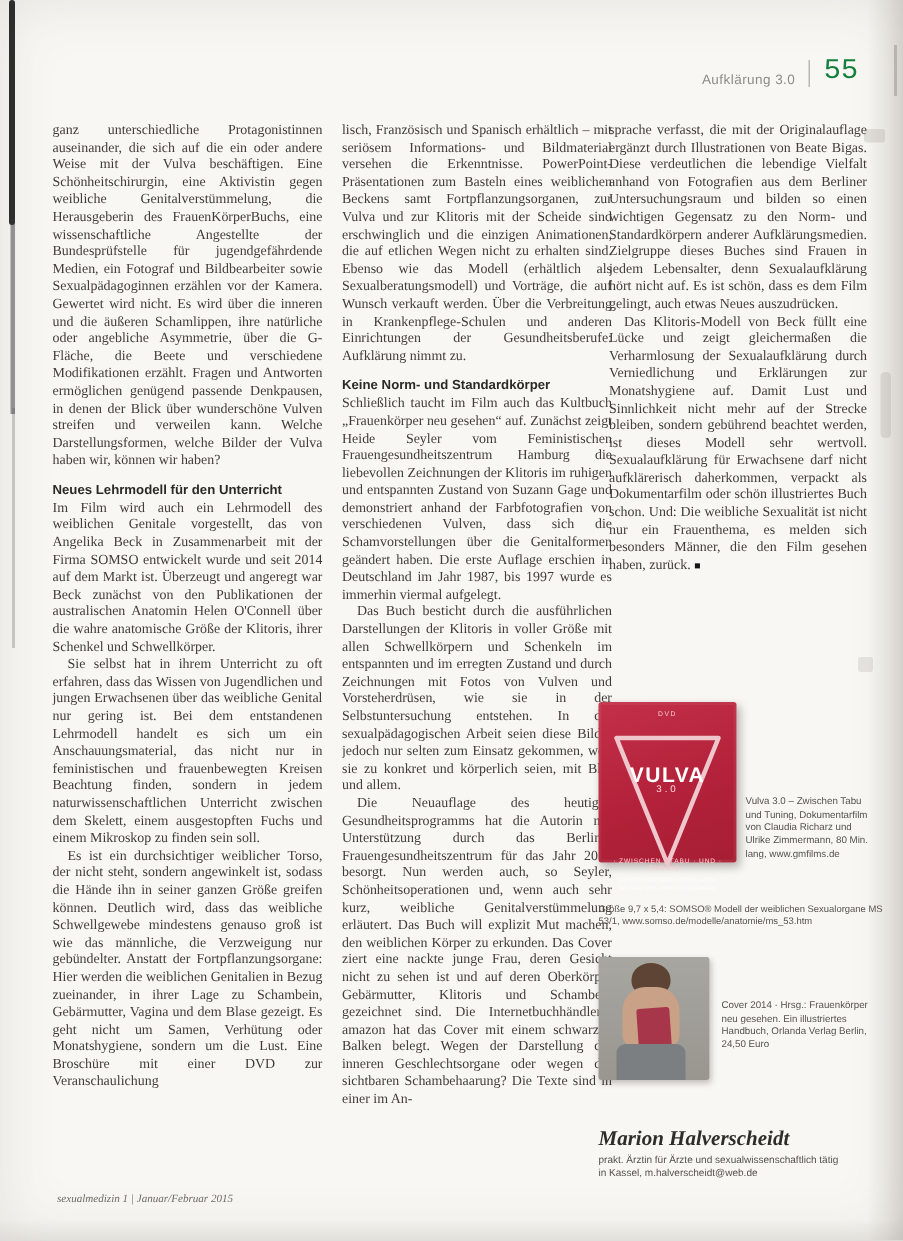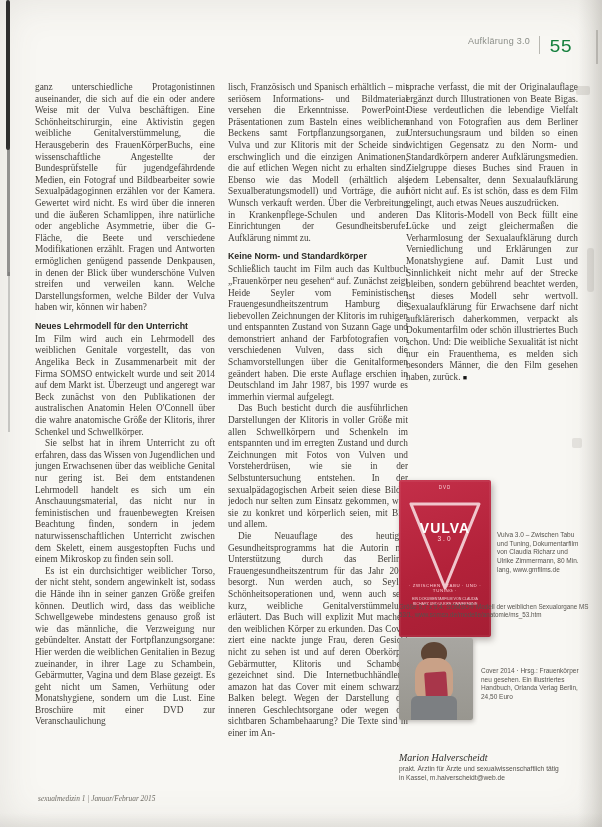--- a/index.html
+++ b/index.html
@@ -17,21 +17,21 @@
   .art-left3{left:8px;top:272px;width:2px;height:160px;background:#555;opacity:.28;}
   .art-rightband{right:0;top:0;width:24px;height:827px;
     background:linear-gradient(90deg, rgba(115,110,100,0) 0%, rgba(115,110,100,.10) 55%, rgba(115,110,100,.22) 100%);}
   .art-sm1{right:12px;top:86px;width:14px;height:9px;background:rgba(120,115,105,.18);border-radius:2px;}
   .art-sm2{right:8px;top:248px;width:7px;height:44px;background:rgba(120,115,105,.16);border-radius:3px;}
   .art-sm3{right:20px;top:438px;width:10px;height:10px;background:rgba(120,115,105,.15);border-radius:2px;}
   .art-sm4{right:4px;top:30px;width:2px;height:34px;background:rgba(100,95,88,.3);}
   .art-bot{left:0;bottom:0;width:602px;height:14px;background:linear-gradient(0deg, rgba(115,110,100,.10), rgba(115,110,100,0));}
 
   
-  .pagehead{position:absolute;top:36px;right:30px;display:flex;align-items:flex-start;gap:9px;}
+  .pagehead{position:absolute;top:36px;right:30px;display:flex;align-items:flex-end;gap:9px;}
   .section-title{font-family:"Liberation Sans", sans-serif;font-size:9px;color:#8b8e88;letter-spacing:.3px;}
   .hdiv{width:1px;height:18px;background:#b9b8b2;}
   .page-number{font-family:Liberation Mono, monospace;font-size:19px;color:#15803d;}
 
   
   .col{
     position:absolute;top:82px;width:180px;
     font-size:9.3px;line-height:11.6px;color:#403d38;
     text-align:justify;filter:blur(.22px);
     overflow:hidden;
@@ -43,21 +43,21 @@
     font-size:8.8px;line-height:11px;color:#2b2a26;
     margin:7px 0 2px 0;font-weight:bold;text-align:left;
   }
   .col1{left:35px;height:708px;}
   .col2{left:215px;height:708px;margin-left:13px;}
   .col3{left:406px;width:172px;height:372px;}
   .endmark{font-size:7px;color:#141414;letter-spacing:0;}
 
   
   .dvd{
-    position:absolute;left:399px;top:480px;width:92px;height:157px;
+    position:absolute;left:399px;top:468px;width:92px;height:107px;
     background:linear-gradient(160deg,#c42f49 0%,#b3223a 55%,#a61e34 100%);
     border-radius:2px;box-shadow:2px 3px 6px rgba(60,50,45,.35), inset 0 0 0 2px rgba(255,255,255,.06);
   }
   .dvd-top{position:absolute;top:5px;left:0;width:100%;text-align:center;
     font-family:"Liberation Sans", sans-serif;font-size:4.5px;color:rgba(255,235,238,.85);letter-spacing:1px;}
   .dvd svg{position:absolute;left:0;top:0;}
   .dvd-title{position:absolute;top:40px;left:0;width:100%;text-align:center;
     font-family:"Liberation Sans", sans-serif;font-weight:bold;font-size:14px;color:#fff;letter-spacing:1px;}
   .dvd-ver{position:absolute;top:55px;left:0;width:100%;text-align:center;
     font-family:"Liberation Sans", sans-serif;font-size:6.5px;color:#ffd9de;letter-spacing:2px;}
@@ -78,21 +78,21 @@
     background:linear-gradient(180deg,#a8a6a1 0%,#98968f 100%);
     border-radius:2px;box-shadow:1px 2px 4px rgba(60,50,45,.3);overflow:hidden;
   }
   .bp-hair{position:absolute;left:22px;top:4px;width:26px;height:22px;background:#5d4434;border-radius:50% 50% 45% 45%;}
   .bp-back{position:absolute;left:16px;top:20px;width:38px;height:40px;background:#c9a187;border-radius:40% 40% 20% 20%;}
   .bp-book{position:absolute;left:26px;top:34px;width:22px;height:26px;background:#a8364a;border-radius:2px;transform:rotate(-4deg);}
   .bp-jeans{position:absolute;left:12px;top:58px;width:46px;height:24px;background:#7c7f82;border-radius:6px 6px 0 0;}
   .book-caption{position:absolute;left:481px;top:667px;width:98px;}
 
   .author{position:absolute;left:399px;top:752px;width:200px;filter:blur(.15px);}
-  .author-name{font-style:italic;font-weight:normal;font-size:10px;color:#2f2d29;margin:0 0 1px 0;}
+  .author-name{font-style:italic;font-weight:bold;font-size:14px;color:#2f2d29;margin:0 0 1px 0;}
   .author-bio{font-family:"Liberation Sans", sans-serif;font-size:6.7px;line-height:9px;color:#55524c;margin:0;}
 
   .footer{
     position:absolute;left:38px;top:794px;
     font-style:italic;font-size:7.4px;color:#6f6c65;filter:blur(.15px);
   }
 </style>
 </head>
 <body>
 

